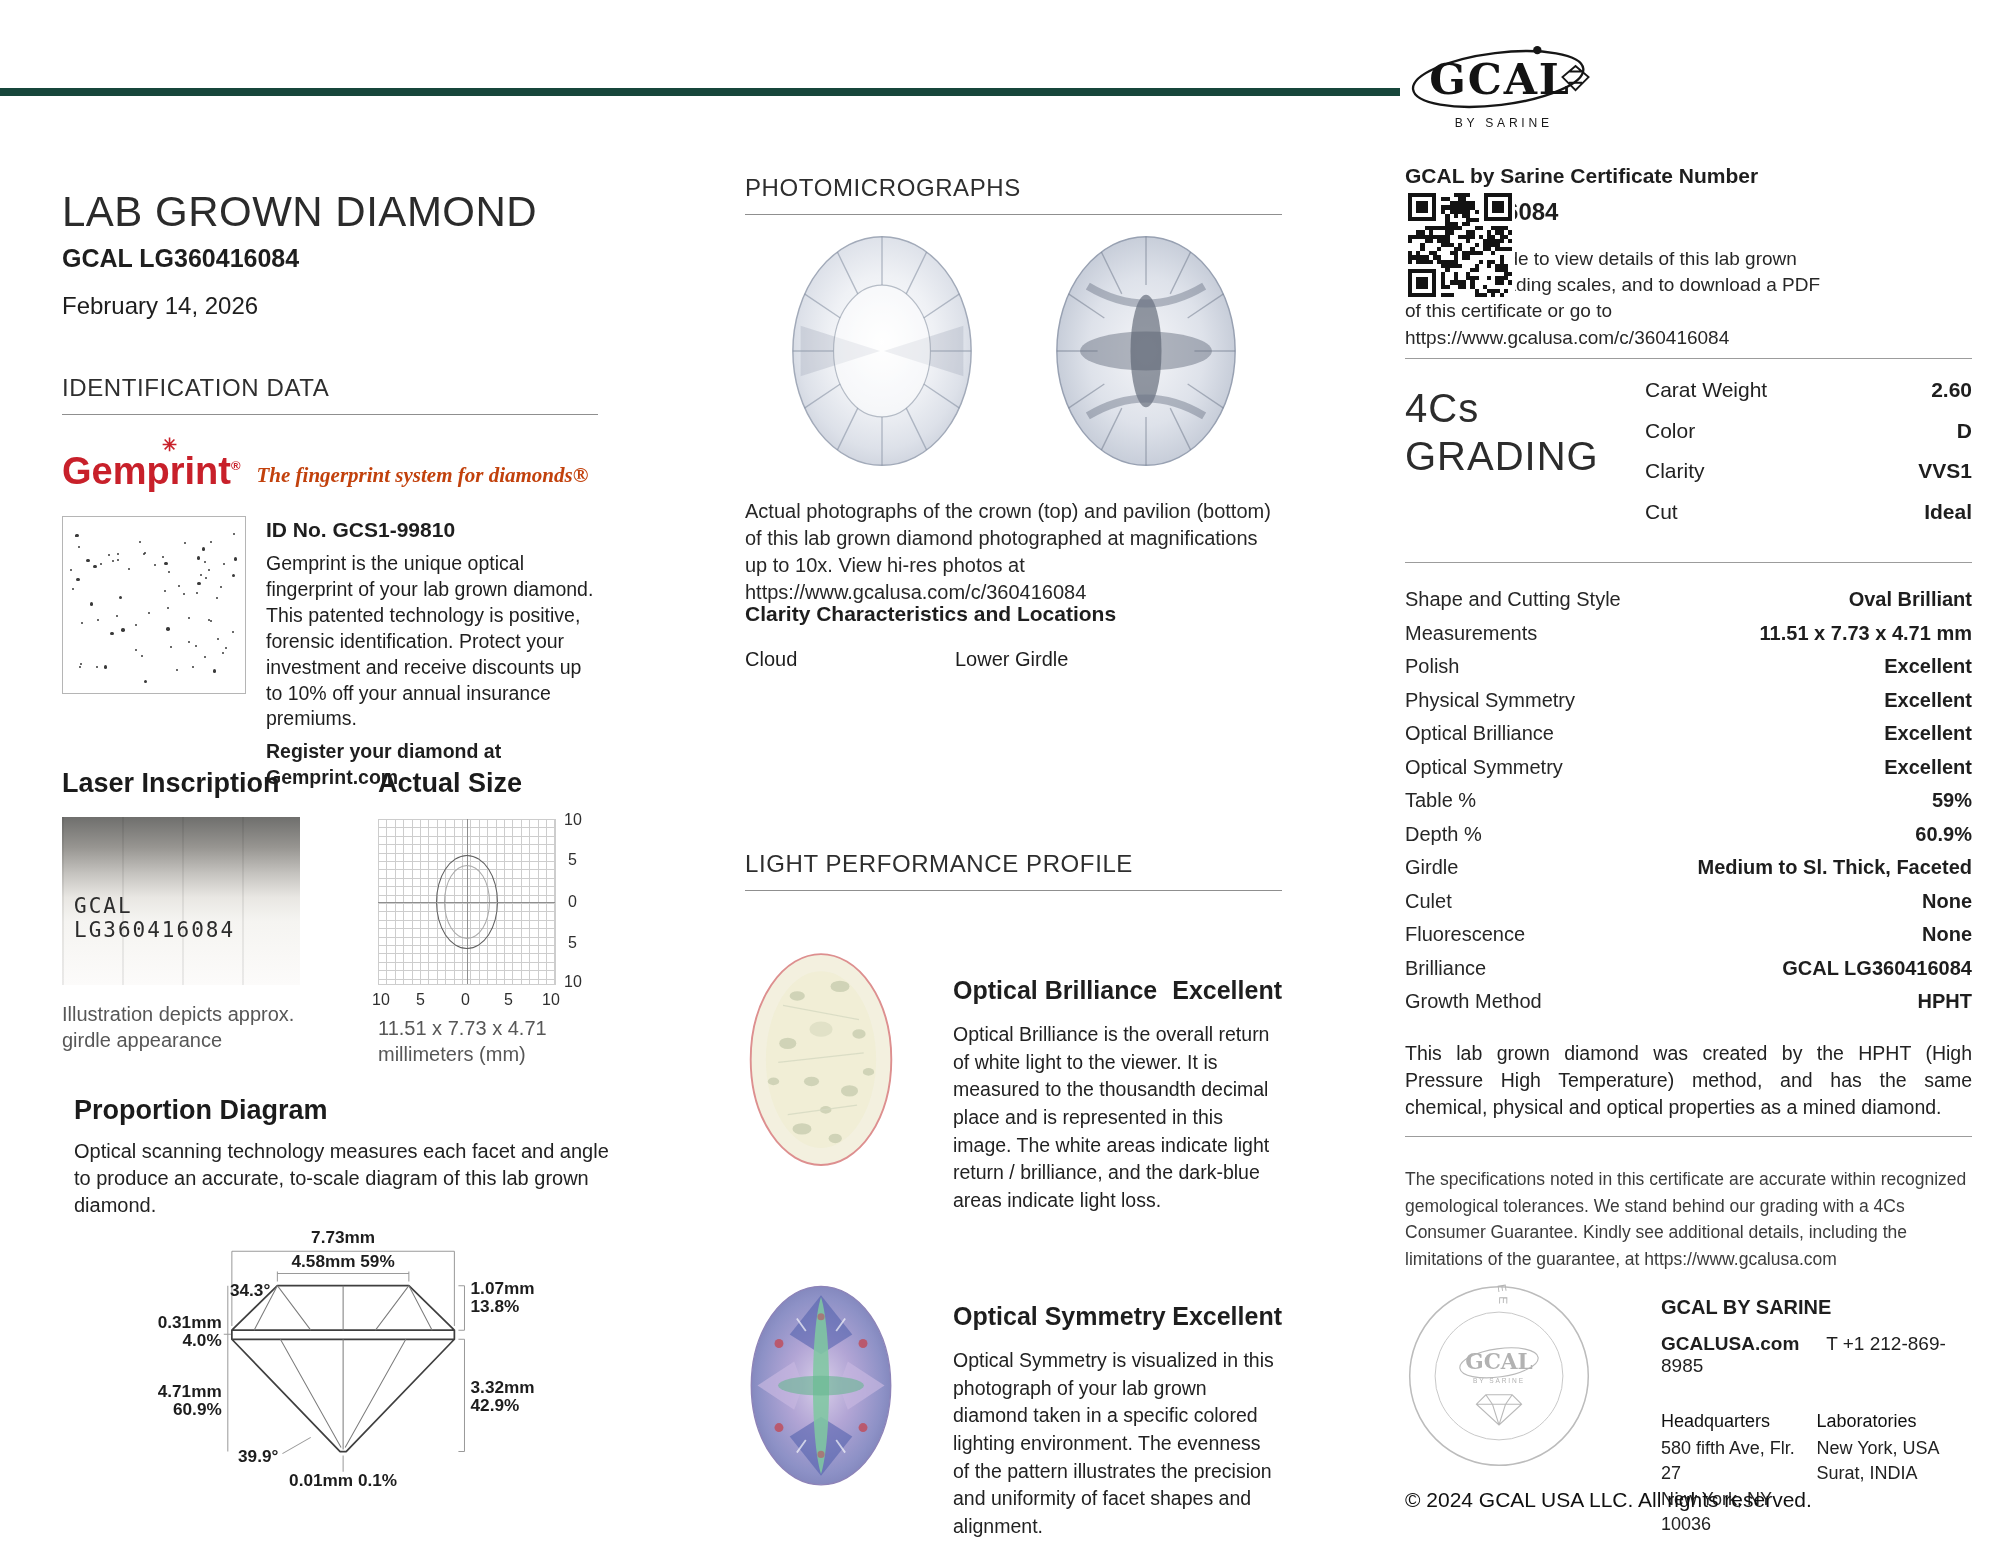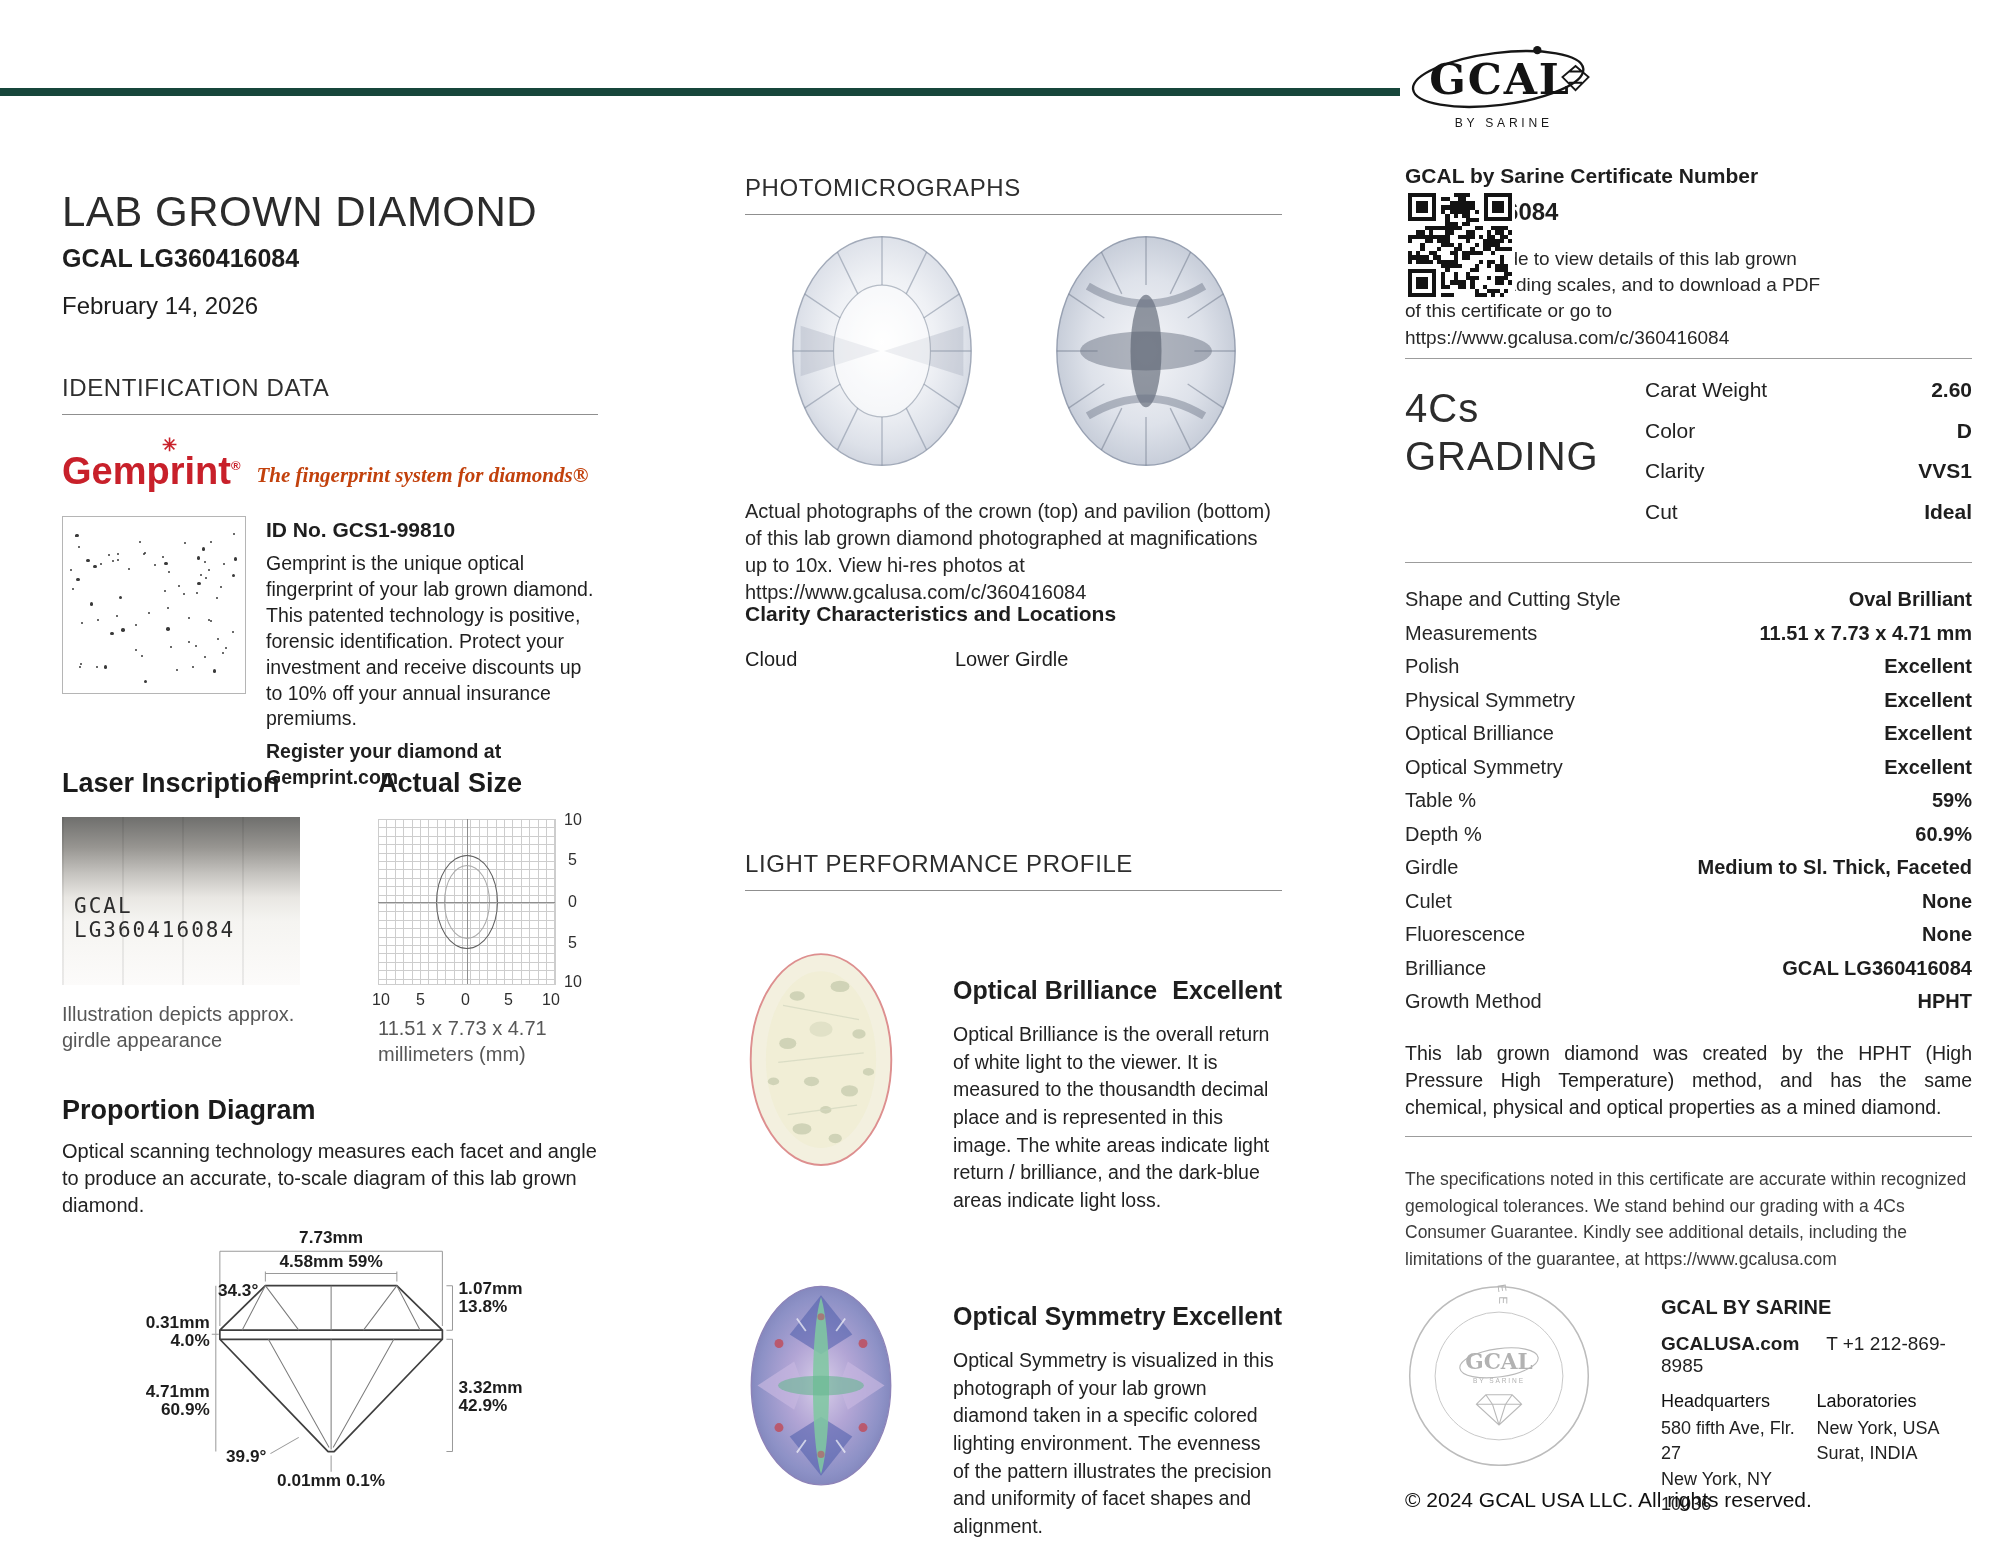--- a/index.html
+++ b/index.html
@@ -64,21 +64,21 @@
   .size-grid::before { content:""; position:absolute; left:50%; top:0; bottom:0; width:1px; background:#8e8e8e; }
   .size-grid::after  { content:""; position:absolute; top:50%; left:0; right:0; height:1px; background:#8e8e8e; }
   .size-oval { position:absolute; left:50%; top:50%; width:62px; height:94px; transform:translate(-50%,-50%);
     border:1.6px solid #5f5f5f; border-radius:50%; }
   .size-oval::after { content:""; position:absolute; inset:9px 7px; border:1px solid #a8a8a8; border-radius:50%; }
   .ax { position:absolute; font-size:16px; color:#2f2f2f; }
   .av0{left:186px;top:-4px}.av1{left:190px;top:36px}.av2{left:190px;top:78px}.av3{left:190px;top:119px}.av4{left:186px;top:158px}
   .ah0{left:-6px;top:176px}.ah1{left:38px;top:176px}.ah2{left:83px;top:176px}.ah3{left:126px;top:176px}.ah4{left:164px;top:176px}
   .size-caption { font-size:20px; line-height:1.3; color:#575757; margin-top:2px; }
 
-  .prop-block { top:935px; width:536px; }
+  .prop-block { top:935px; width:536px;margin-left:12px; }
   .prop-desc { font-size:20px; line-height:1.35; margin-top:12px; color:#222; }
   .prop-svg { margin-top:8px; margin-left:26px; display:block; }
   .prop-svg text { font-size:17px; font-weight:bold; fill:#1d1d1d; font-family:"Liberation Sans",sans-serif; }
 
   
   .mid-col { position:absolute; left:745px; top:174px; width:537px; height:1370px; }
   .mid-col > div { position:absolute; left:0; }
   .pm-header { top:0; width:537px; }
   .pm-photos { top:52px; width:537px; display:flex; justify-content:center; gap:70px; }
   .pm-caption { top:324px; width:537px; font-size:20px; line-height:1.35; color:#272727; }
@@ -125,21 +125,21 @@
 
   .hpht { top:1040px; width:567px; font-size:19.5px; line-height:1.38; text-align:justify; color:#222; }
   .disclaimer { top:1166px; width:567px; font-size:17.5px; line-height:1.52; color:#3c3c3c; }
 
   .seal-row { top:1282px; width:567px; height:190px; }
   .seal { position:absolute; left:0; top:0; }
   .seal-info { position:absolute; left:256px; top:14px; width:311px; }
   .company { font-size:20px; font-weight:bold; }
   .site-row { margin-top:14px; font-size:19px; }
   .site-row .site { font-weight:bold; margin-right:22px; }
-  .addr-cols { display:flex; margin-top:12px; }
+  .addr-cols { display:flex; margin-top:32px; }
   .addr-col { width:158px; font-size:18px; line-height:1.4; }
   .addr-col .addr-label { margin-bottom:2px; color:#101010; }
   .addr-col .addr-line { color:#222; }
   .copyright { top:1488px; font-size:21px; color:#101010; }
 </style>
 </head>
 <body>
 
 <div class="top-rule"></div>
 

